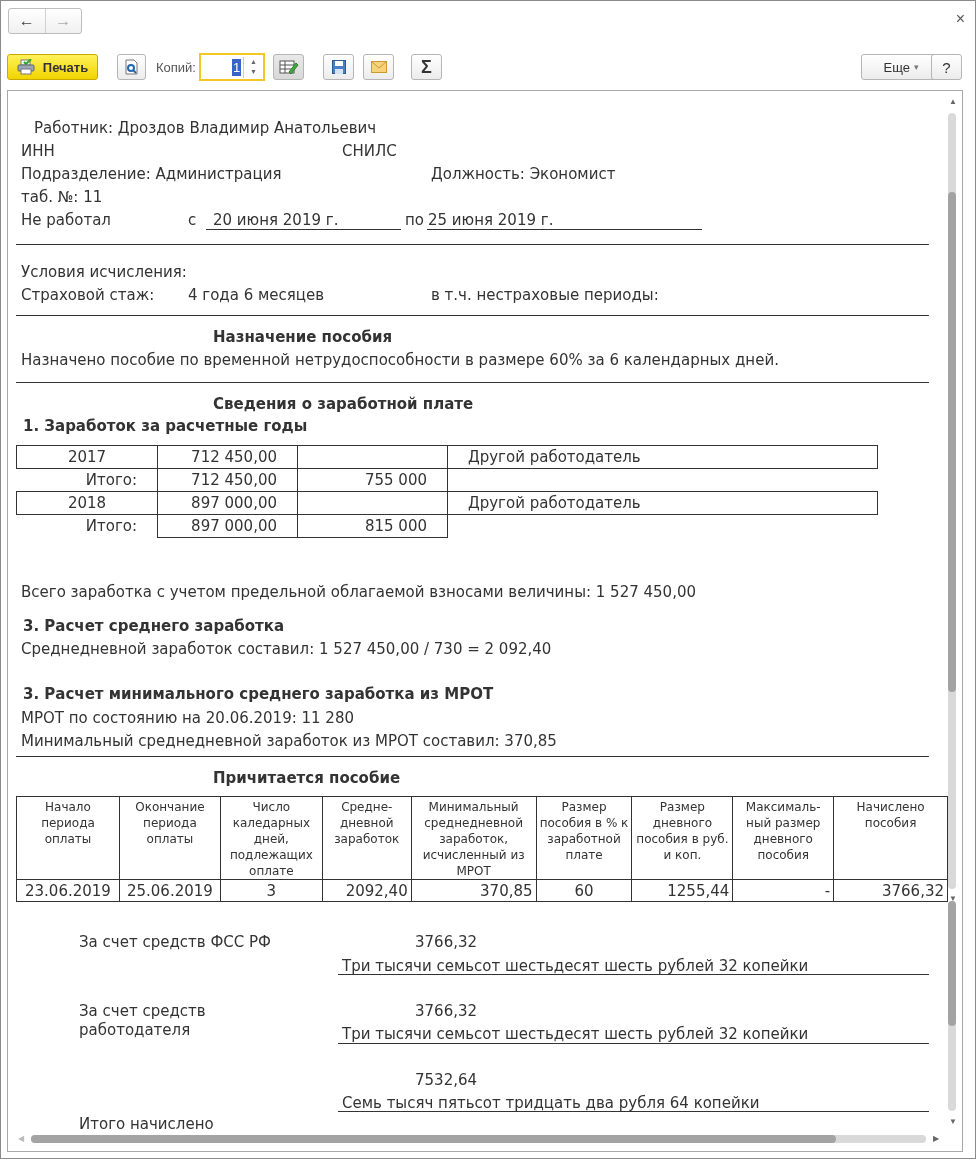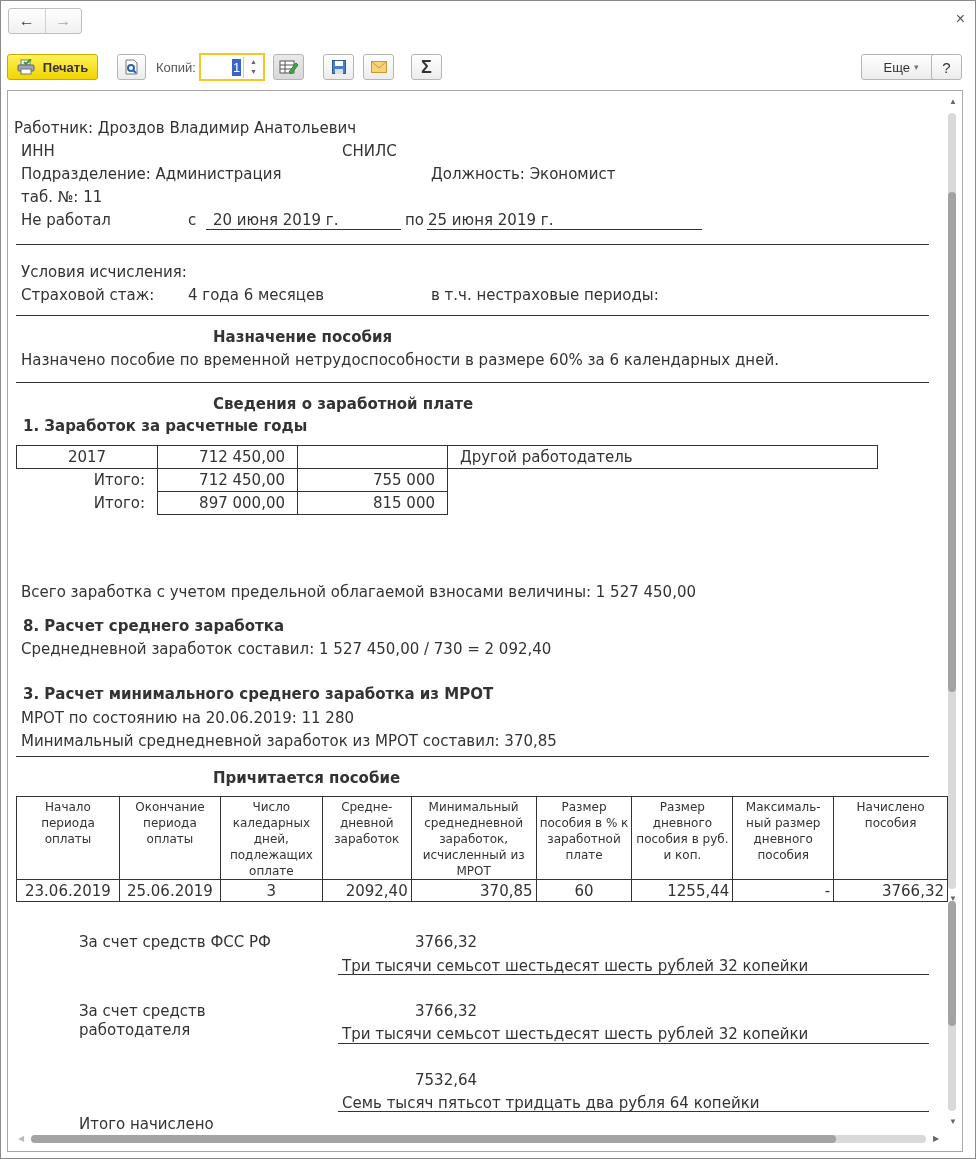--- a/index.html
+++ b/index.html
@@ -33,21 +33,21 @@
 
   
   .doc { position: absolute; left: 6px; top: 89px; width: 956px; height: 1062px; border: 1px solid #a8a8a8; overflow: hidden; background: #fff; }
   .doc-inner { position: absolute; left: 0; top: 0; width: 940px; color: #333; font-family: "DejaVu Sans", sans-serif; font-size: 15px; }
   .ln { position: absolute; white-space: nowrap; }
   .b { font-weight: bold; }
   .hr { position: absolute; height: 1px; background: #333; }
   .uline { position: absolute; height: 1px; background: #333; }
 
   table.t1 { position: absolute; border-collapse: collapse; font-size: 15px; }
-  table.t1 td { height: 23px; padding: 0 12px; border: 1px solid #333; white-space: nowrap; }
+  table.t1 td { height: 23px; padding: 0 20px; border: 1px solid #333; white-space: nowrap; }
   table.t1 th { border: 1px solid #333; font-size: 12px; font-weight: bold; height: 33px; line-height: 13px; }
   .r { text-align: right; } .c { text-align: center; } .l { text-align: left; }
   .nob { border: none !important; }
 
   table.t2 { position: absolute; border-collapse: collapse; font-size: 15px; border-radius: 18px; }
   table.t2 th { border: 1px solid #333; font-size: 12px; font-weight: normal; vertical-align: top; line-height: 16px; padding-top: 2px; }
   table.t2 td { border: 1px solid #333; height: 22px; padding: 0 3px; white-space: nowrap; }
 
   
   .vscroll-track { position: absolute; background: #d9d9d9; border-radius: 5px; width: 8px; }
@@ -123,21 +123,21 @@
       <span style="font-size:9px;color:#777">▾</span>
     </div>
     <div class="btn btn-help">
         <span>?</span>
       </div>
   </div>
 
   <div class="doc">
     <div class="doc-inner">
 
-      <div class="ln" style="left:6px;top:28px">Работник: Дроздов Владимир Анатольевич</div>
+      <div class="ln" style="left:26px;top:28px">Работник: Дроздов Владимир Анатольевич</div>
       <div class="ln" style="left:13px;top:51px">ИНН</div>
       <div class="ln" style="left:334px;top:51px">СНИЛС</div>
       <div class="ln" style="left:13px;top:74px">Подразделение: Администрация</div>
       <div class="ln" style="left:423px;top:74px">Должность: Экономист</div>
       <div class="ln" style="left:13px;top:97px">таб. №: 11</div>
       <div class="ln" style="left:13px;top:120px">Не работал</div>
       <div class="ln" style="left:180px;top:120px">с</div>
       <div class="ln" style="left:205px;top:120px">20 июня 2019 г.</div>
       <div class="uline" style="left:198px;top:138px;width:195px"></div>
       <div class="ln" style="left:397px;top:120px">по</div>
@@ -175,31 +175,37 @@
           <td class="r"></td>
           <td class="l">Другой работодатель</td>
         </tr>
         <tr>
           <td class="r nob">Итого:</td>
           <td class="r">712 450,00</td>
           <td class="r">755 000</td>
           <td class="nob"></td>
         </tr>
         <tr>
+          <td class="c">2018</td>
+          <td class="r">897 000,00</td>
+          <td class="r"></td>
+          <td class="l">Другой работодатель</td>
+        </tr>
+        <tr>
           <td class="r nob">Итого:</td>
           <td class="r">897 000,00</td>
           <td class="r">815 000</td>
           <td class="nob"></td>
         </tr>
       </tbody>
         </table>
 
       <div class="ln" style="left:13px;top:492px">Всего заработка с учетом предельной облагаемой взносами величины: 1 527 450,00</div>
 
-      <div class="ln b" style="left:15px;top:526px">8. Расчет среднего заработка</div>
+      <div class="ln b" style="left:15px;top:526px">3. Расчет среднего заработка</div>
       <div class="ln" style="left:13px;top:549px">Среднедневной заработок составил: 1 527 450,00 / 730 = 2 092,40</div>
 
       <div class="ln b" style="left:15px;top:594px">3. Расчет минимального среднего заработка из МРОТ</div>
       <div class="ln" style="left:13px;top:618px">МРОТ по состоянию на 20.06.2019: 11 280</div>
       <div class="ln" style="left:13px;top:641px">Минимальный среднедневной заработок из МРОТ составил: 370,85</div>
 
       <div class="hr" style="left:8px;top:665px;width:913px"></div>
 
       <div class="ln b" style="left:205px;top:678px">Причитается пособие</div>
 

